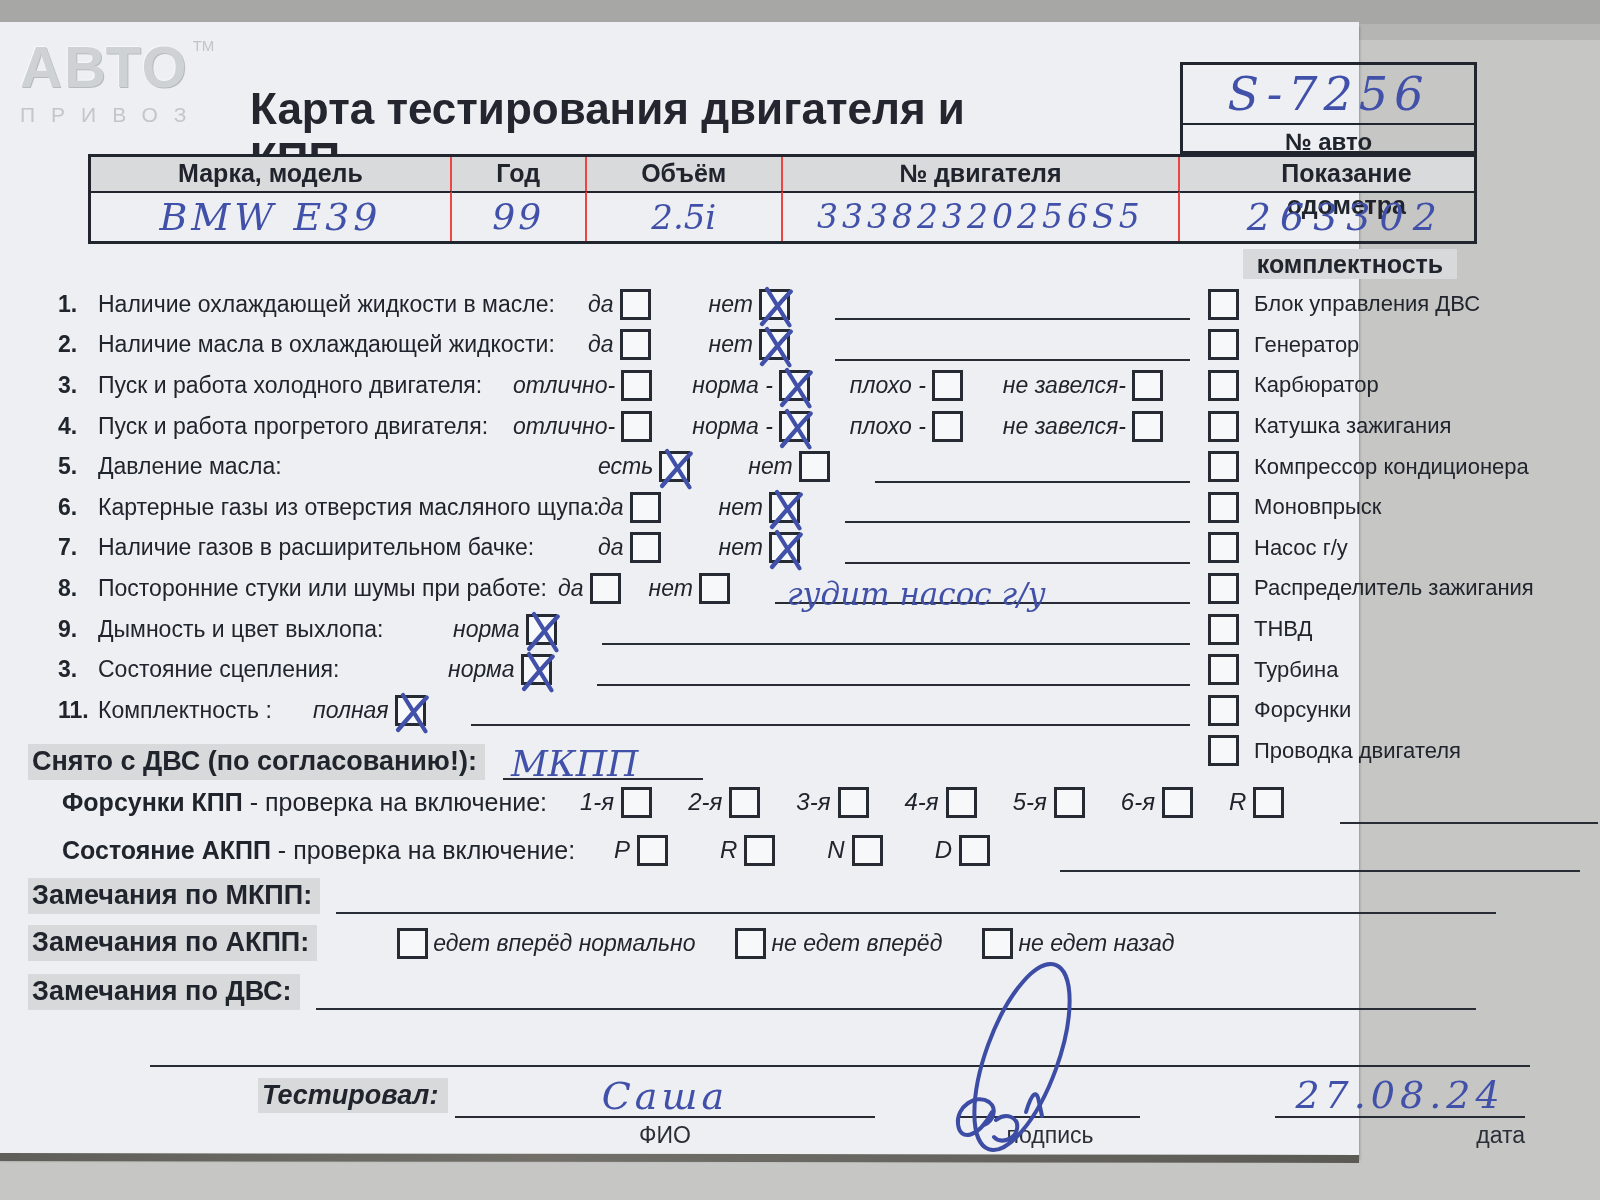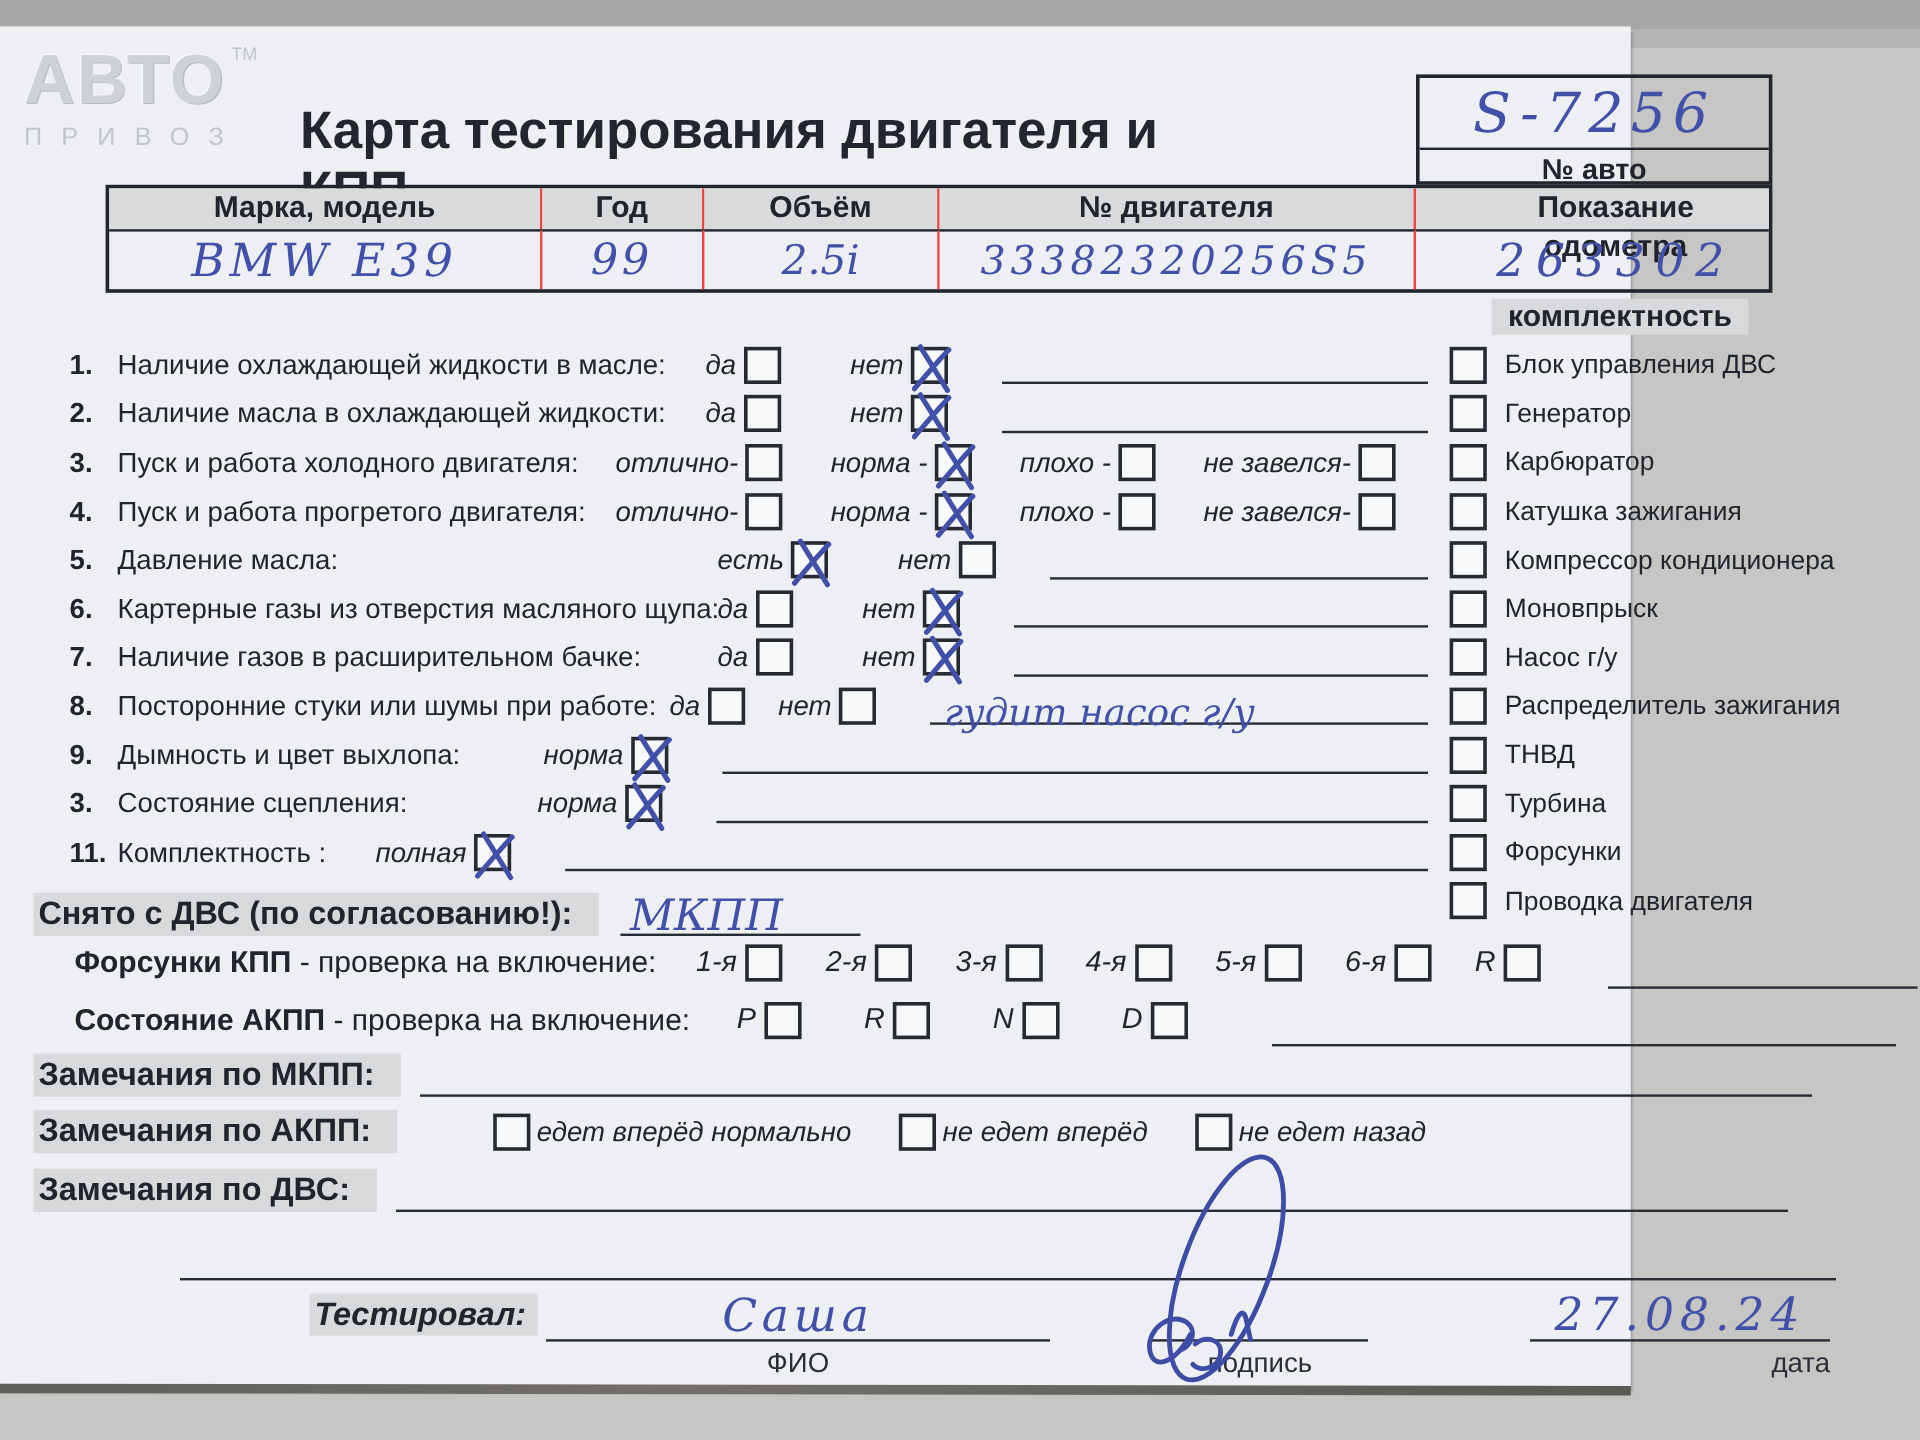--- a/index.html
+++ b/index.html
@@ -72,21 +72,21 @@
   .c-row:nth-child(6) .row-head{width:540px;} .c-row:nth-child(7) .row-head{width:540px;}
   .c-row:nth-child(8) .row-head{width:500px;}
   .c-row:nth-child(8) .opt{margin-left:28px;} .c-row:nth-child(8) .opt:nth-of-type(1){margin-left:0;}
   .c-row:nth-child(9) .row-head{width:395px;}
   .c-row:nth-child(10) .row-head{width:390px;}
   .c-row:nth-child(11) .row-head{width:255px;}
   .row-line{flex:1;border-bottom:2px solid #272c35;height:30px;margin-left:45px;position:relative;}
   .note{position:absolute;left:12px;bottom:-10px;font-size:31px;}
   
   .removed{position:absolute;left:28px;top:712px;display:flex;align-items:flex-end;}
-  .glabel{background:#d8d9da;font-weight:bold;font-size:27px;padding:2px 22px 3px 4px;white-space:nowrap;}
+  .glabel{background:#d8d9da;font-weight:bold;font-size:27px;padding:2px 8px 3px 4px;white-space:nowrap;}
   .removed .line{width:200px;border-bottom:2.5px solid #272c35;margin-left:18px;height:44px;position:relative;}
   .removed .line .hand{position:absolute;left:8px;bottom:-6px;font-size:36px;}
   .gear-row{position:absolute;left:62px;display:flex;align-items:center;height:44px;}
   .gear-row .head{flex:none;font-size:25px;white-space:nowrap;}
   .gear-row .head b{font-weight:bold;}
   .g-mt{top:758px;} .g-mt .head{width:482px;}
   .g-at{top:806px;} .g-at .head{width:500px;}
   .gunit{display:flex;align-items:center;gap:7px;flex:none;margin-left:36px;}
   .gunit:nth-of-type(1){margin-left:0;}
   .g-at .gunit{margin-left:52px;} .g-at .gunit:nth-of-type(1){margin-left:0;}

